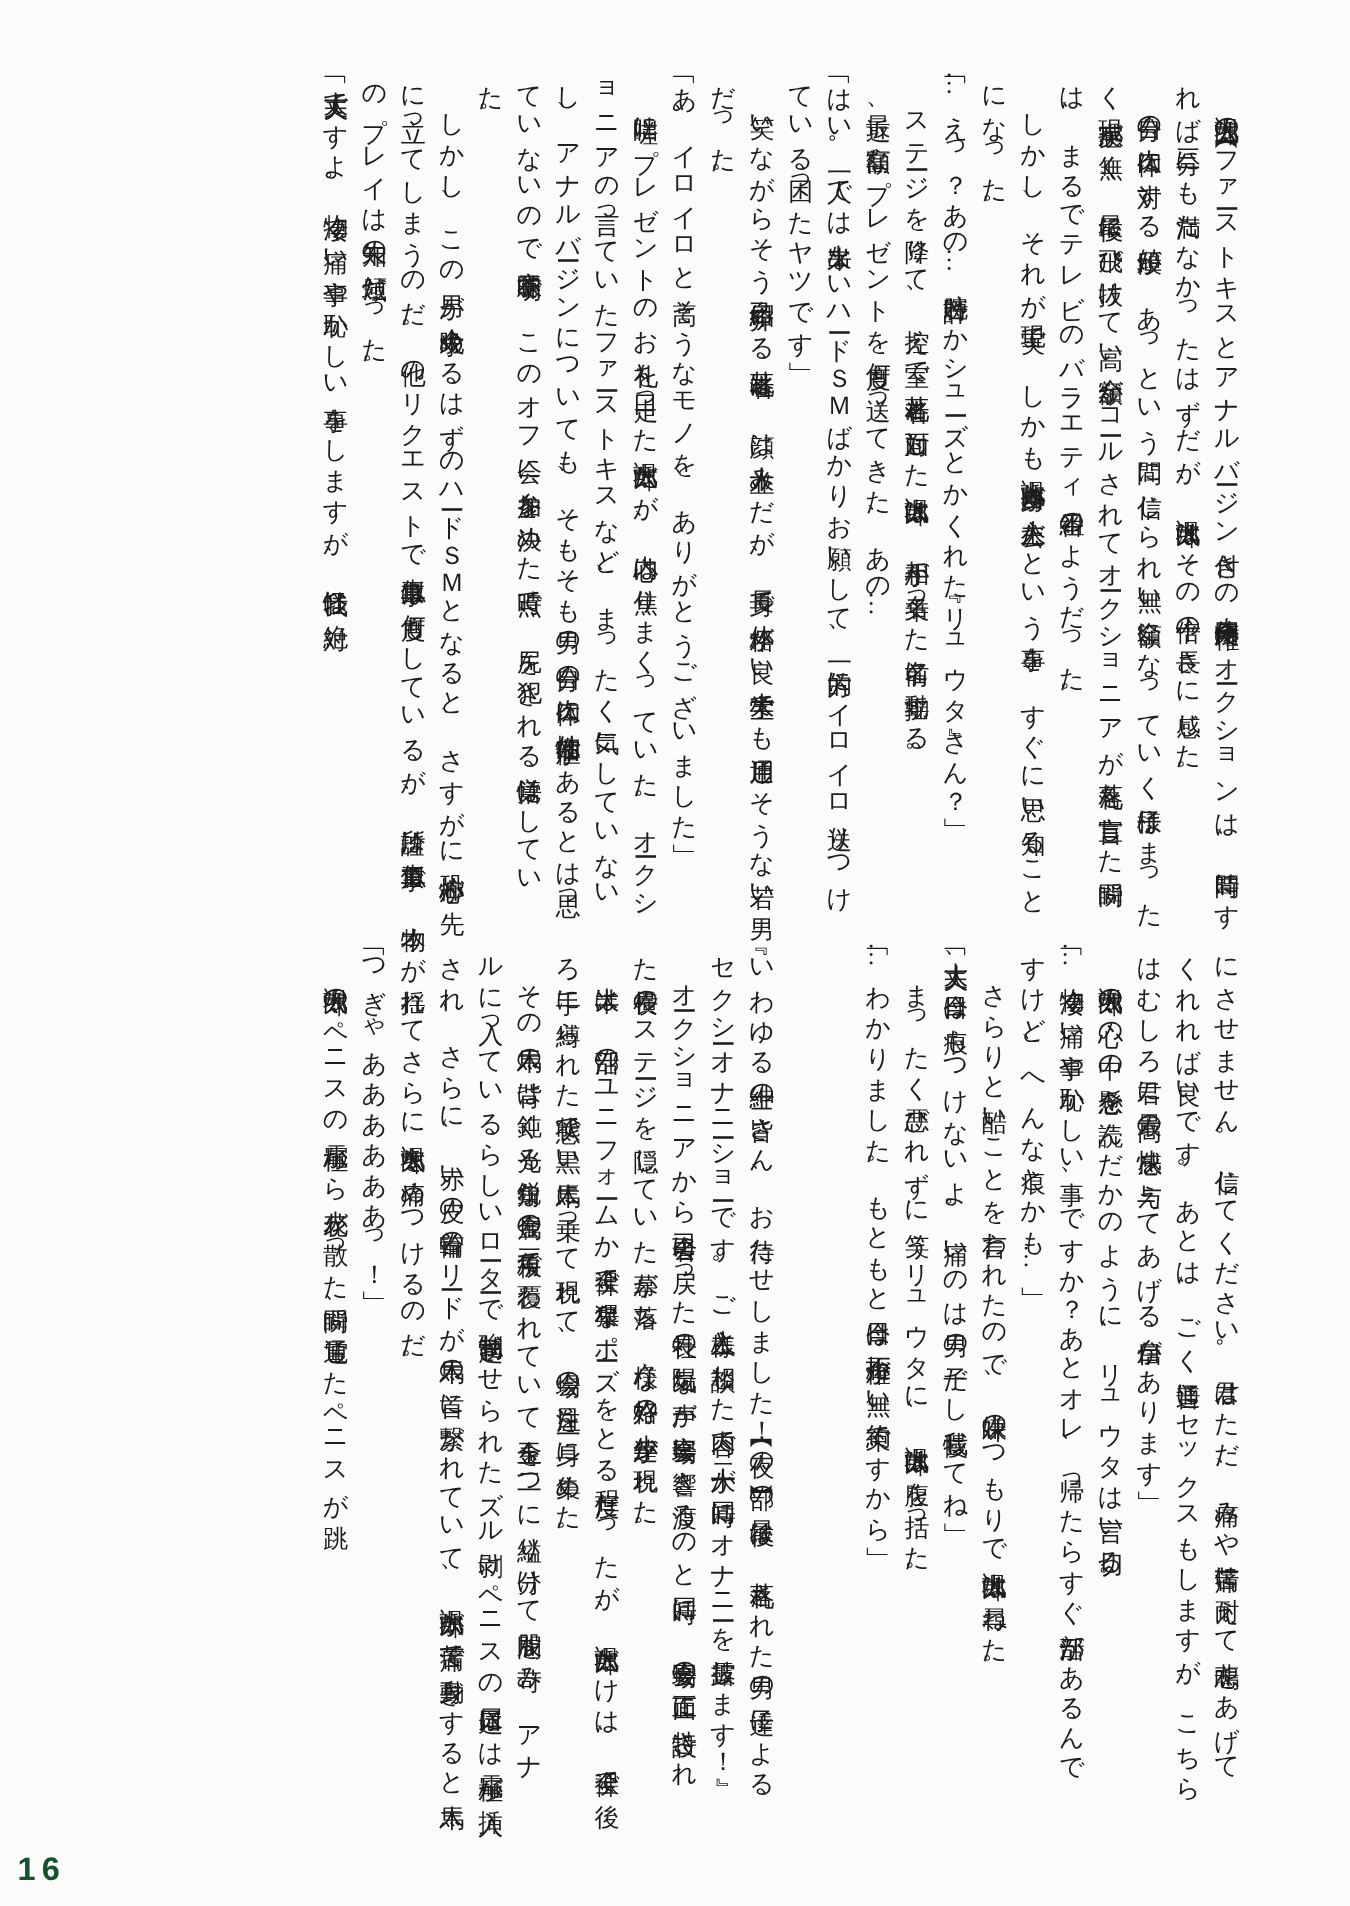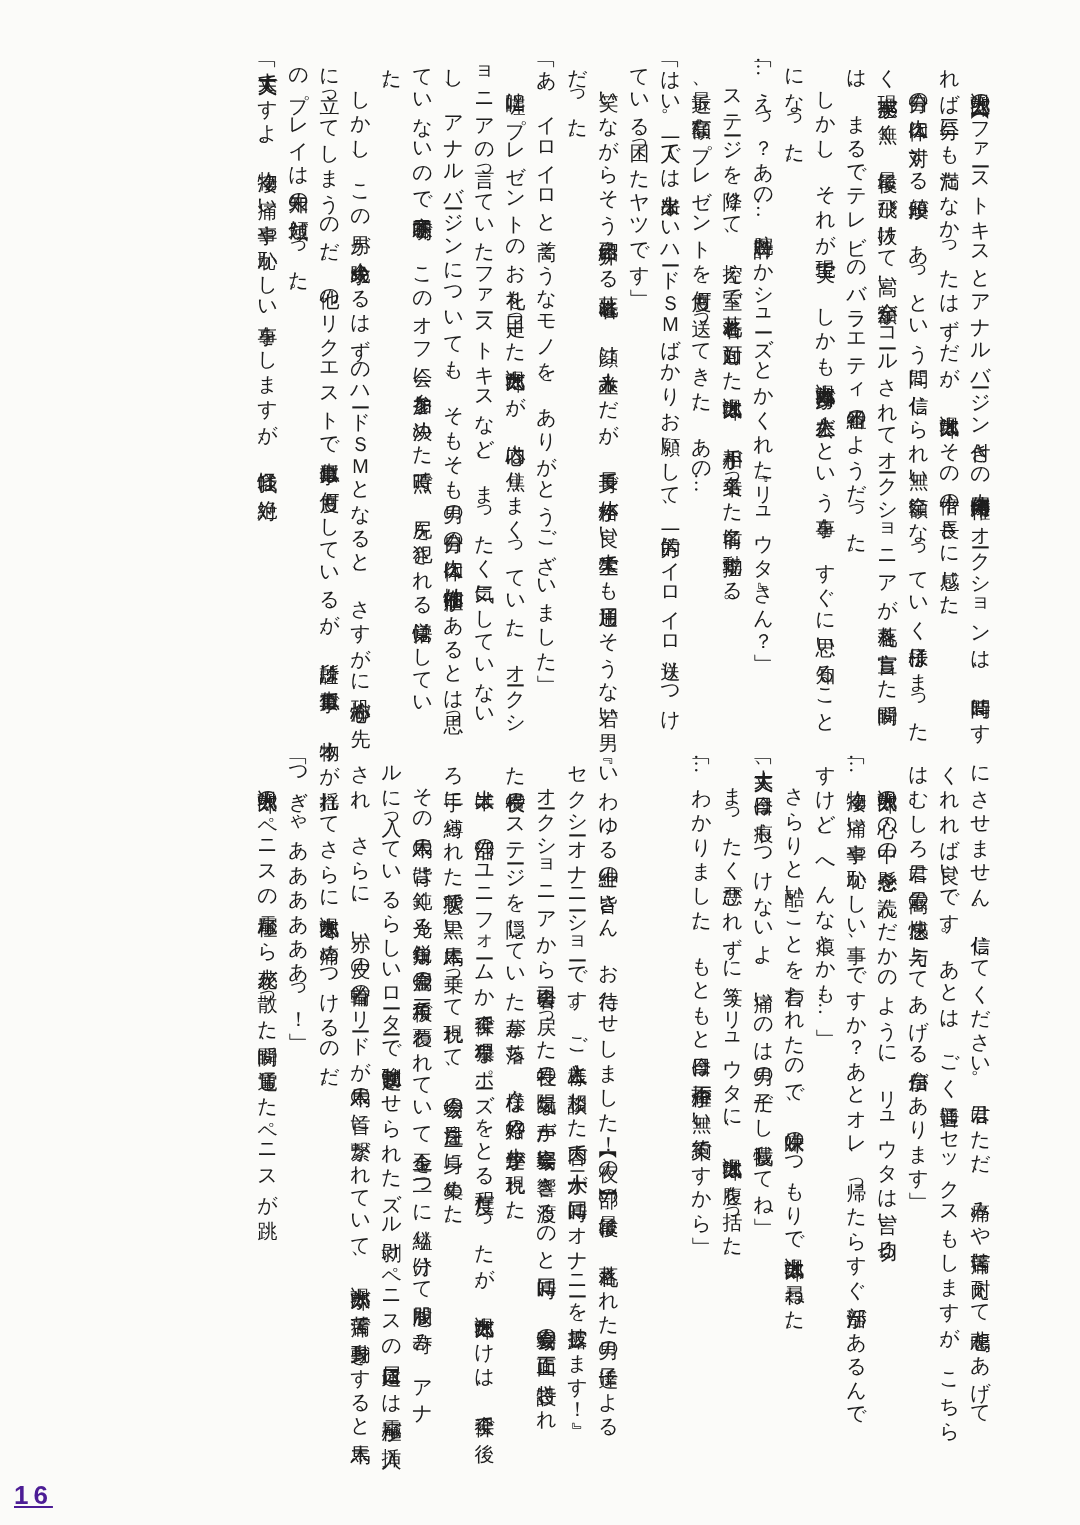--- a/index.html
+++ b/index.html
@@ -40,22 +40,21 @@
     height: 684px;
   }
   .page-number {
     position: absolute;
     left: 14px;
     bottom: 14px;
     font-family: "Liberation Sans", "DejaVu Sans", sans-serif;
     font-size: 26px;
     font-weight: 600;
     letter-spacing: 5px;
-    color: #4c1d95;
-    text-decoration: underline;
+    color: #14532d;
   }
 </style>
 </head>
 <body>
 
 <div class="page" style="background: rgb(251, 251, 249);">
   <div class="vtext block-top" style="color: rgb(29, 29, 29);">
       <p>　颯太郎の【ファーストキスとアナルバージン付きの肉体使用権】のオークションは、時間にすれば三分にも満たなかったはずだが、颯太郎はその十倍の長さに感じた。</p>
       <p>　自分の肉体に対する値段が、あっという間に信じられ無い金額になっていく様子はまったく現実感が無く、最後に飛び抜けて高い金額がコールされてオークショニアが落札を宣言した瞬間は、まるでテレビのバラエティ番組のようだった。</p>
       <p>　しかし、それが現実で、しかも颯太郎自身が主人公だという事を、すぐに思い知ることになった。</p>

